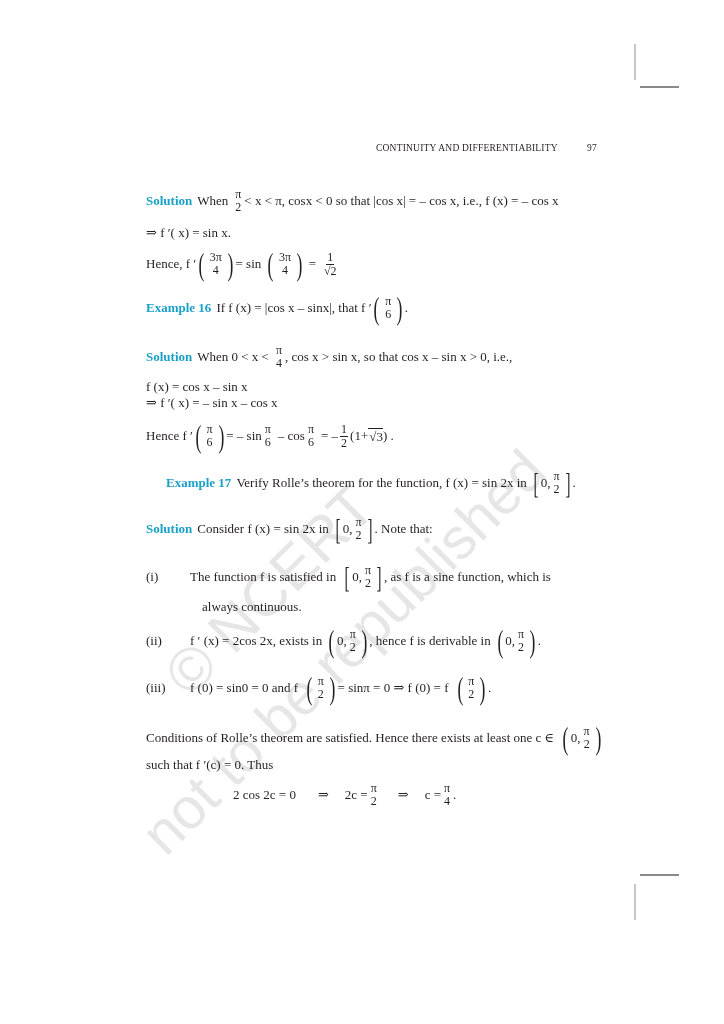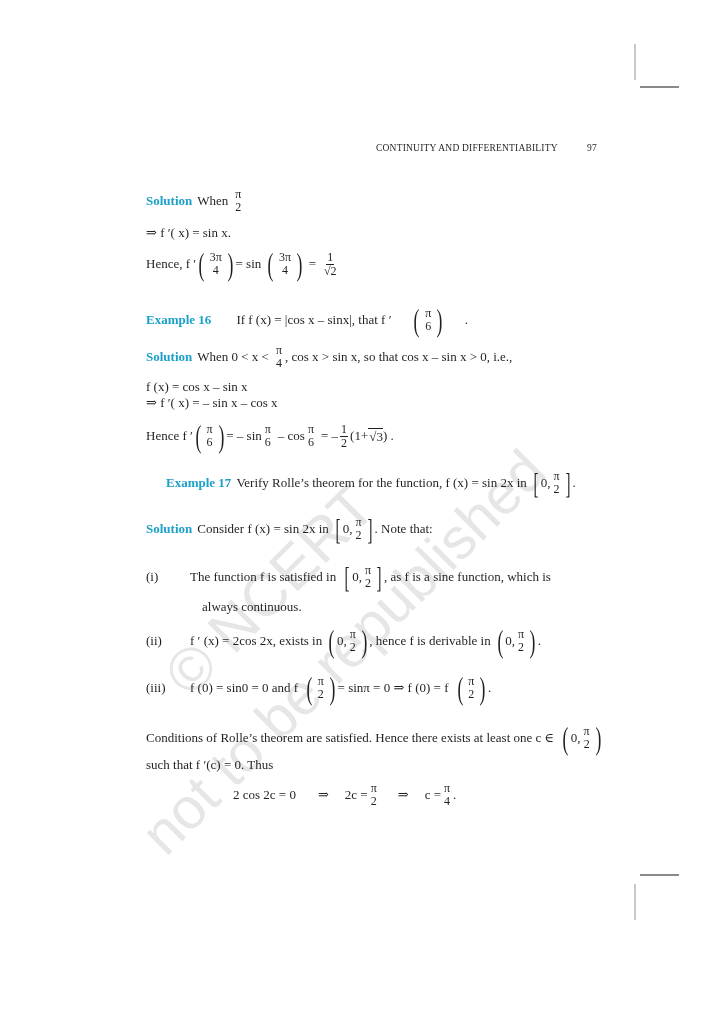--- a/index.html
+++ b/index.html
@@ -44,20 +44,21 @@
     <span class="pg">97</span>
   </div>
 
   <div class="line" style="top:188px;">
     <span class="lbl">Solution</span>
     <span>When</span>
     <span class="frac" style="margin-left:6px;">
       <span class="num nobar">π</span>
       <span>2</span>
     </span>
+    <span>&lt; x &lt; π, cosx &lt; 0 so that |cos x| = – cos x, i.e., f (x) = – cos x</span>
   </div>
   <div class="line" style="top:225px;">
     <span>⇒  f ′( x) = sin x.</span>
   </div>
   <div class="line" style="top:248px;">
     <span>Hence,  f ′</span>
     <span class="paren">
       <span class="p">(</span>
       <span class="frac">
           <span class="num nobar">3π</span>
@@ -76,21 +77,21 @@
       <span class="p">)</span>
     </span>
     <span class="sp"></span>
     <span>=</span>
     <span class="frac" style="margin-left:8px;">
       <span class="num">1</span>
       <span>√2</span>
     </span>
   </div>
 
-  <div class="line" style="top:304px;gap:20px;">
+  <div class="line" style="top:292px;">
     <span class="lbl">Example 16</span>
     <span>If f (x) = |cos x – sinx|, that f ′</span>
     <span class="paren">
       <span class="p">(</span>
       <span class="frac">
           <span class="num nobar">π</span>
           <span>6</span>
         </span>
       <span class="p">)</span>
     </span>

